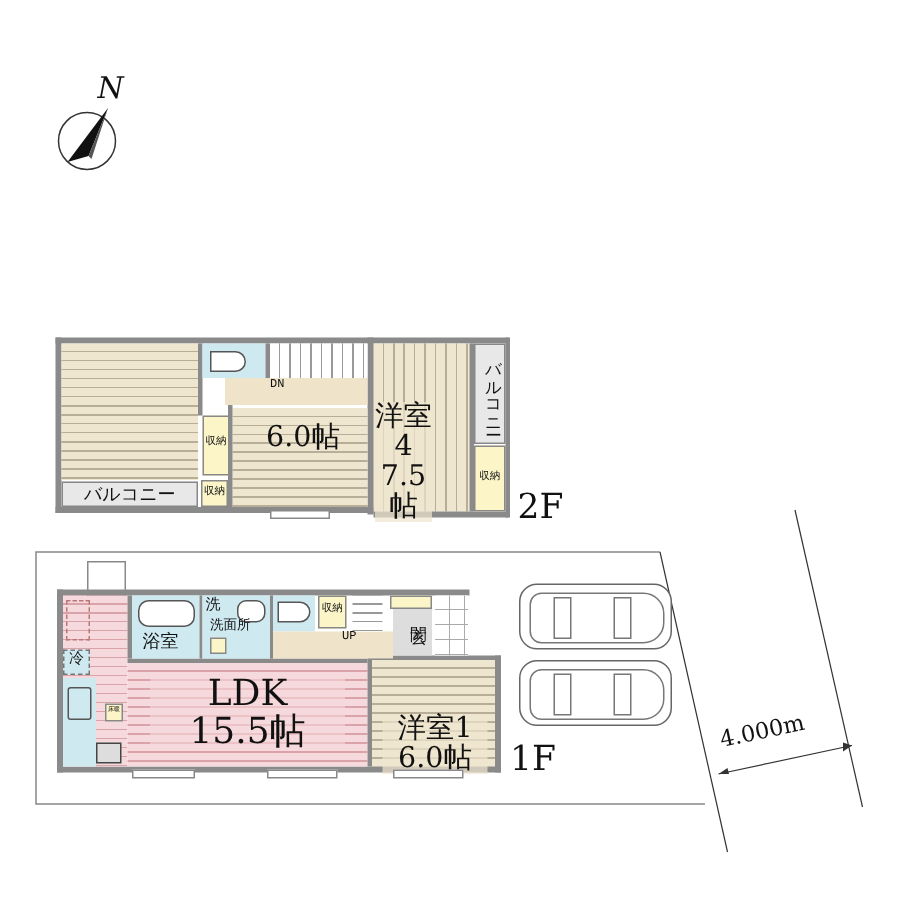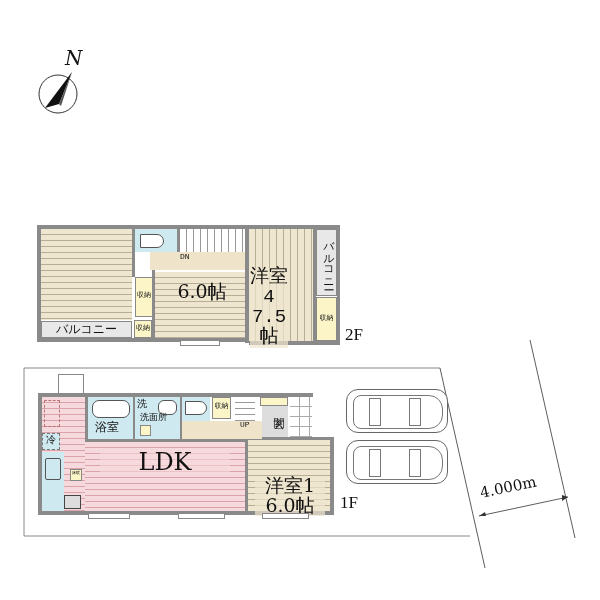--- a/index.html
+++ b/index.html
@@ -13,21 +13,21 @@
   .blue{background:#cfe9f1;}
   .hall{background:#efe4c9;}
   .closet{background:#fbf5c8;border:1px solid #888;box-sizing:border-box;}
   .balc{background:#e8e8e8;border:1px solid #888;box-sizing:border-box;}
   .tile{background:
      repeating-linear-gradient(90deg,transparent 0 9px,#aaa 9px 10px),
      repeating-linear-gradient(180deg,#fff 0 9px,#aaa 9px 10px);}
   .label{position:absolute;text-align:center;color:#111;line-height:1.05;}
   .big{font-size:19px;}
   .small{font-size:8px;font-family:Liberation Mono, monospace;}
-  .floor-label{font-size:17px;font-family:Liberation Serif, serif;}
+  .floor-label{font-size:23px;}
   .car{position:absolute;width:102px;height:44px;border:1px solid #666;border-radius:12px;box-sizing:border-box;background:#fff;}
   .car .body{position:absolute;left:6px;top:5px;width:88px;height:32px;border:1px solid #777;border-radius:8px 14px 14px 8px;}
   .car .ws{position:absolute;top:8px;width:10px;height:26px;border:1px solid #777;}
   .window{position:absolute;background:#fff;border:1px solid #888;height:4px;}
 </style>
 </head>
 <body>
 
 <div class="abs" style="left:37px;top:48px;width:60px;height:68px;">
   <svg width="60" height="68">
@@ -72,21 +72,21 @@
 
   <div class="room closet" style="left:134px;top:320px;width:18px;height:18px;"></div>
   <span class="label small" style="left:134px;top:325px;width:18px;font-size:7px;">収納</span>
 
   <div class="room balc" style="left:41px;top:321px;width:91px;height:17px;"></div>
   <span class="label" style="left:41px;top:323px;width:91px;font-size:12px;">バルコニー</span>
 
   <div class="room beige-v" style="left:249px;top:229px;width:64px;height:112px;"></div>
   <div class="wall" style="left:249px;top:341px;width:90px;height:4px;"></div>
   <div class="wall" style="left:313px;top:229px;width:3px;height:112px;"></div>
-  <div class="label big" style="left:250px;top:268px;width:38px;background:rgba(239,230,207,0.7);font-family:Liberation Mono, monospace;">
+  <div class="label big" style="left:250px;top:268px;width:38px;background:rgba(239,230,207,0.7);">
     <div>洋室4</div>
     <div>7.5帖</div>
   </div>
 
   <div class="room balc" style="left:316px;top:229px;width:21px;height:67px;"></div>
   <span class="label" style="left:318px;top:234px;width:16px;font-size:11px;writing-mode:vertical-rl;">バルコニー</span>
 
   <div class="room closet" style="left:316px;top:297px;width:21px;height:44px;"></div>
   <span class="label small" style="left:316px;top:315px;width:21px;font-size:7px;">収納</span>
   <div class="wall" style="left:337px;top:225px;width:3px;height:120px;"></div>
@@ -126,20 +126,21 @@
   <div class="wall" style="left:38px;top:511px;width:296px;height:4px;"></div>
   <div class="wall" style="left:330px;top:437px;width:4px;height:78px;"></div>
   <div class="wall" style="left:245px;top:437px;width:89px;height:3px;"></div>
 
   <div class="room pink-h" style="left:42px;top:397px;width:43px;height:114px;"></div>
   <div class="room pink-h" style="left:85px;top:442px;width:160px;height:69px;"></div>
   <div class="wall" style="left:85px;top:439px;width:160px;height:3px;"></div>
   <div class="wall" style="left:85px;top:397px;width:3px;height:42px;"></div>
   <div class="label big" style="left:100px;top:450px;width:130px;font-size:24px;background:rgba(246,217,220,0.6);">
     <div>LDK</div>
+    <div>15.5帖</div>
   </div>
   <div class="window" style="left:88px;top:513px;width:40px;"></div>
   <div class="window" style="left:178px;top:513px;width:45px;"></div>
 
   <div class="room blue" style="left:42px;top:452px;width:22px;height:59px;"></div>
   <div class="abs" style="left:45px;top:458px;width:14px;height:20px;border:1px solid #555;border-radius:2px;"></div>
   <div class="abs" style="left:64px;top:495px;width:15px;height:12px;border:1px solid #444;background:#ddd;"></div>
   <div class="abs blue" style="left:42px;top:433px;width:18px;height:17px;border:1px dashed #777;box-sizing:border-box;"></div>
   <span class="label small" style="left:42px;top:436px;width:18px;font-size:10px;">冷</span>
   <div class="abs closet" style="left:70px;top:469px;width:12px;height:12px;"></div>
@@ -160,21 +161,21 @@
 
   <div class="room blue" style="left:182px;top:397px;width:28px;height:24px;"></div>
   <div class="abs" style="left:185px;top:401px;width:20px;height:12px;border:1px solid #555;border-radius:0 7px 7px 0;background:#fff;"></div>
 
   <div class="room hall" style="left:182px;top:421px;width:80px;height:18px;"></div>
 
   <div class="room closet" style="left:212px;top:397px;width:19px;height:22px;"></div>
   <span class="label small" style="left:212px;top:403px;width:19px;font-size:7px;">収納</span>
 
   <div class="room" style="left:235px;top:397px;width:20px;height:24px;background:repeating-linear-gradient(180deg,#fff 0 5px,#999 5px 6px);"></div>
-  <span class="label small" style="left:240px;top:421px;">UP</span>
+  <span class="label small" style="left:228px;top:421px;">UP</span>
 
   <div class="room" style="left:262px;top:397px;width:26px;height:40px;background:#ddd;"></div>
   <div class="abs closet" style="left:260px;top:397px;width:28px;height:9px;"></div>
   <span class="label" style="left:272px;top:409px;width:12px;font-size:11px;writing-mode:vertical-rl;">玄関</span>
   <div class="room tile" style="left:290px;top:397px;width:22px;height:40px;"></div>
 
   <div class="room beige-h" style="left:248px;top:440px;width:82px;height:71px;"></div>
   <div class="wall" style="left:245px;top:440px;width:3px;height:71px;"></div>
   <div class="label big" style="left:255px;top:476px;width:70px;background:rgba(239,230,207,0.7);">
     <div>洋室1</div>

